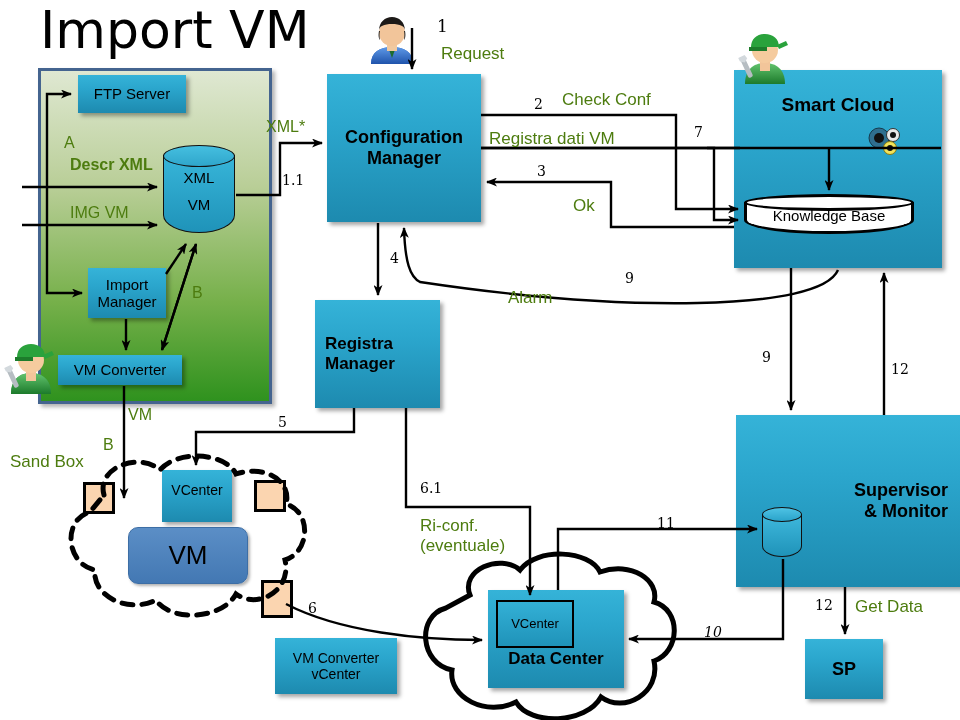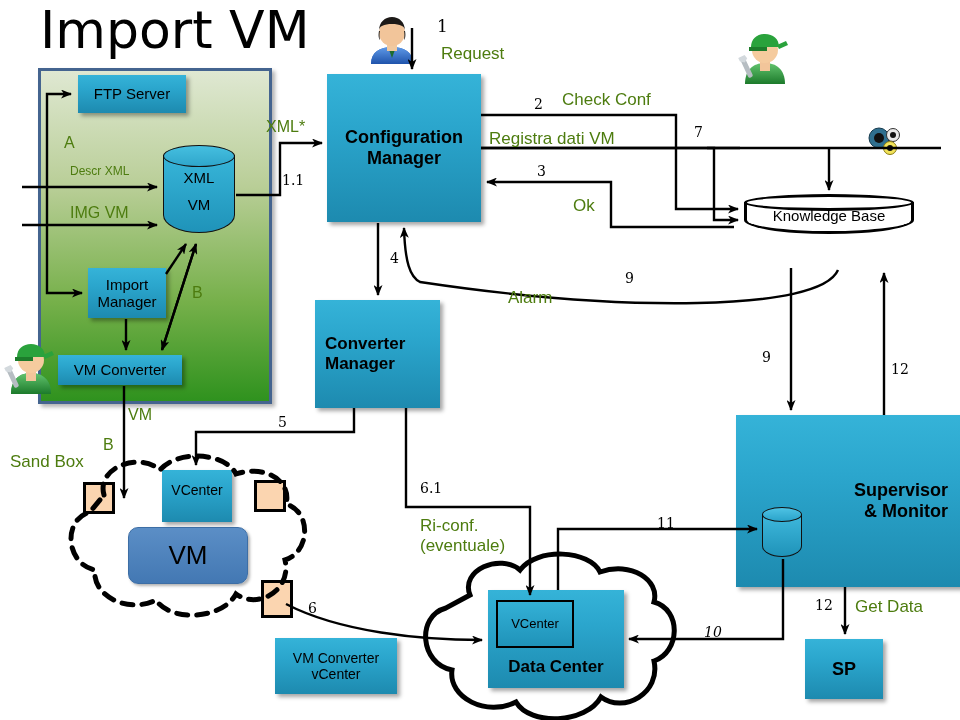--- a/index.html
+++ b/index.html
@@ -59,33 +59,36 @@
                 border-bottom:1.5px solid #111;box-sizing:border-box;
                 border-bottom-left-radius:50% 18px;border-bottom-right-radius:50% 18px;"></div>
     <div style="position:absolute;left:0;top:0;width:72px;height:22px;
                 background:linear-gradient(180deg,#45bfe0,#2fa6cb);
                 border:1.5px solid #111;border-radius:50%;box-sizing:border-box;"></div>
     <div style="position:absolute;left:0;top:24px;width:72px;text-align:center;font-size:15px;">XML</div>
     <div style="position:absolute;left:0;top:51px;width:72px;text-align:center;font-size:15px;">VM</div>
   </div>
 
   <div class="lbl cap" style="left:64px;top:122px;font-size:16px;">A</div>
-  <div class="lbl cap" style="left:70px;top:152px;font-size:12px;">Descr XML</div>
+  <div class="lbl cap" style="left:70px;top:144px;font-size:16px;font-weight:bold;">Descr XML</div>
   <div class="lbl cap" style="left:70px;top:192px;font-size:16px;">IMG VM</div>
   <div class="lbl cap" style="left:192px;top:272px;font-size:16px;">B</div>
   <div class="lbl cap" style="left:266px;top:106px;font-size:16px;">XML*</div>
   <div class="num" style="left:282px;top:160px;">1.1</div>
   <div class="lbl cap" style="left:128px;top:394px;font-size:16px;">VM</div>
   <div class="lbl cap" style="left:103px;top:424px;font-size:16px;">B</div>
 
   <div class="node blue bluebox-txt" style="left:327px;top:62px;width:154px;height:148px;font-size:18px;flex-direction:column;">
     <span>Configuration</span>
     <span>Manager</span>
   </div>
 
+  <div class="node blue bluebox-txt" style="left:734px;top:58px;width:208px;height:198px;font-size:19px;align-items:flex-start;padding-top:24px;">
+    <span>Smart Cloud</span>
+  </div>
 
   <div class="personicon" style="left:866px;top:114px;">
     <svg width="38" height="32" viewBox="0 0 38 32" aria-hidden="true">
       <g>
         <circle cx="13" cy="12" r="10" fill="#2f6f8f" stroke="#163a4d" stroke-width="1"></circle>
         <circle cx="13" cy="12" r="5" fill="#111"></circle>
         <circle cx="27" cy="9" r="6.5" fill="#e9e9e9" stroke="#333" stroke-width="1"></circle>
         <circle cx="27" cy="9" r="3" fill="#111"></circle>
         <circle cx="24" cy="22" r="6.5" fill="#f2e35a" stroke="#8a7b10" stroke-width="1"></circle>
         <circle cx="24" cy="22" r="3" fill="#111"></circle>
@@ -96,21 +99,21 @@
   <div class="kb" style="left:744px;top:182px;width:170px;height:44px;">
     <div style="position:absolute;left:0;top:8px;width:170px;height:32px;background:#fff;
                 border-left:3px solid #000;border-right:3px solid #000;border-bottom:3px solid #000;
                 box-sizing:border-box;border-bottom-left-radius:50% 14px;border-bottom-right-radius:50% 14px;"></div>
     <div style="position:absolute;left:0;top:0;width:170px;height:17px;background:#fff;
                 border:3px solid #000;border-radius:50%;box-sizing:border-box;"></div>
     <div style="position:absolute;left:0;top:13px;width:170px;text-align:center;font-size:15px;color:#000;">Knowledge Base</div>
   </div>
 
   <div class="node blue bluebox-txt" style="left:315px;top:288px;width:125px;height:108px;font-size:17px;flex-direction:column;align-items:flex-start;padding-left:10px;">
-    <span>Converter</span>
+    <span>Registra</span>
     <span>Manager</span>
   </div>
 
   <div class="node blue bluebox-txt" style="left:736px;top:403px;width:230px;height:172px;font-size:18px;flex-direction:column;align-items:flex-end;padding-right:18px;justify-content:center;">
     <span>Supervisor</span>
     <span>&amp; Monitor</span>
   </div>
 
   <div class="kb" style="left:762px;top:495px;width:40px;height:52px;">
     <div style="position:absolute;left:0;top:7px;width:40px;height:43px;
@@ -138,21 +141,21 @@
 
   <div class="sq" style="left:83px;top:470px;width:26px;height:26px;"></div>
   <div class="sq" style="left:254px;top:468px;width:26px;height:26px;"></div>
   <div class="sq" style="left:261px;top:568px;width:26px;height:32px;"></div>
 
   <div class="node blue" style="left:275px;top:626px;width:122px;height:56px;font-size:14px;flex-direction:column;">
     <span>VM Converter</span>
     <span>vCenter</span>
   </div>
 
-  <div class="node blue bluebox-txt" style="left:488px;top:578px;width:136px;height:98px;font-size:17px;align-items:flex-end;padding-bottom:11px;">
+  <div class="node blue bluebox-txt" style="left:488px;top:578px;width:136px;height:98px;font-size:17px;align-items:flex-end;padding-bottom:19px;">
     <span>Data Center</span>
   </div>
   <div class="node" style="left:496px;top:588px;width:78px;height:48px;background:linear-gradient(180deg,#33b0d6,#1f93b9);
               border:2px solid #000;font-size:13px;">
     <span>VCenter</span>
   </div>
 
   <div class="personicon" style="left:365px;top:2px;">
     <svg width="54" height="52" viewBox="0 0 54 52" aria-hidden="true">
       <ellipse cx="27" cy="45" rx="22" ry="7" fill="#ffffff" opacity="0"></ellipse>

